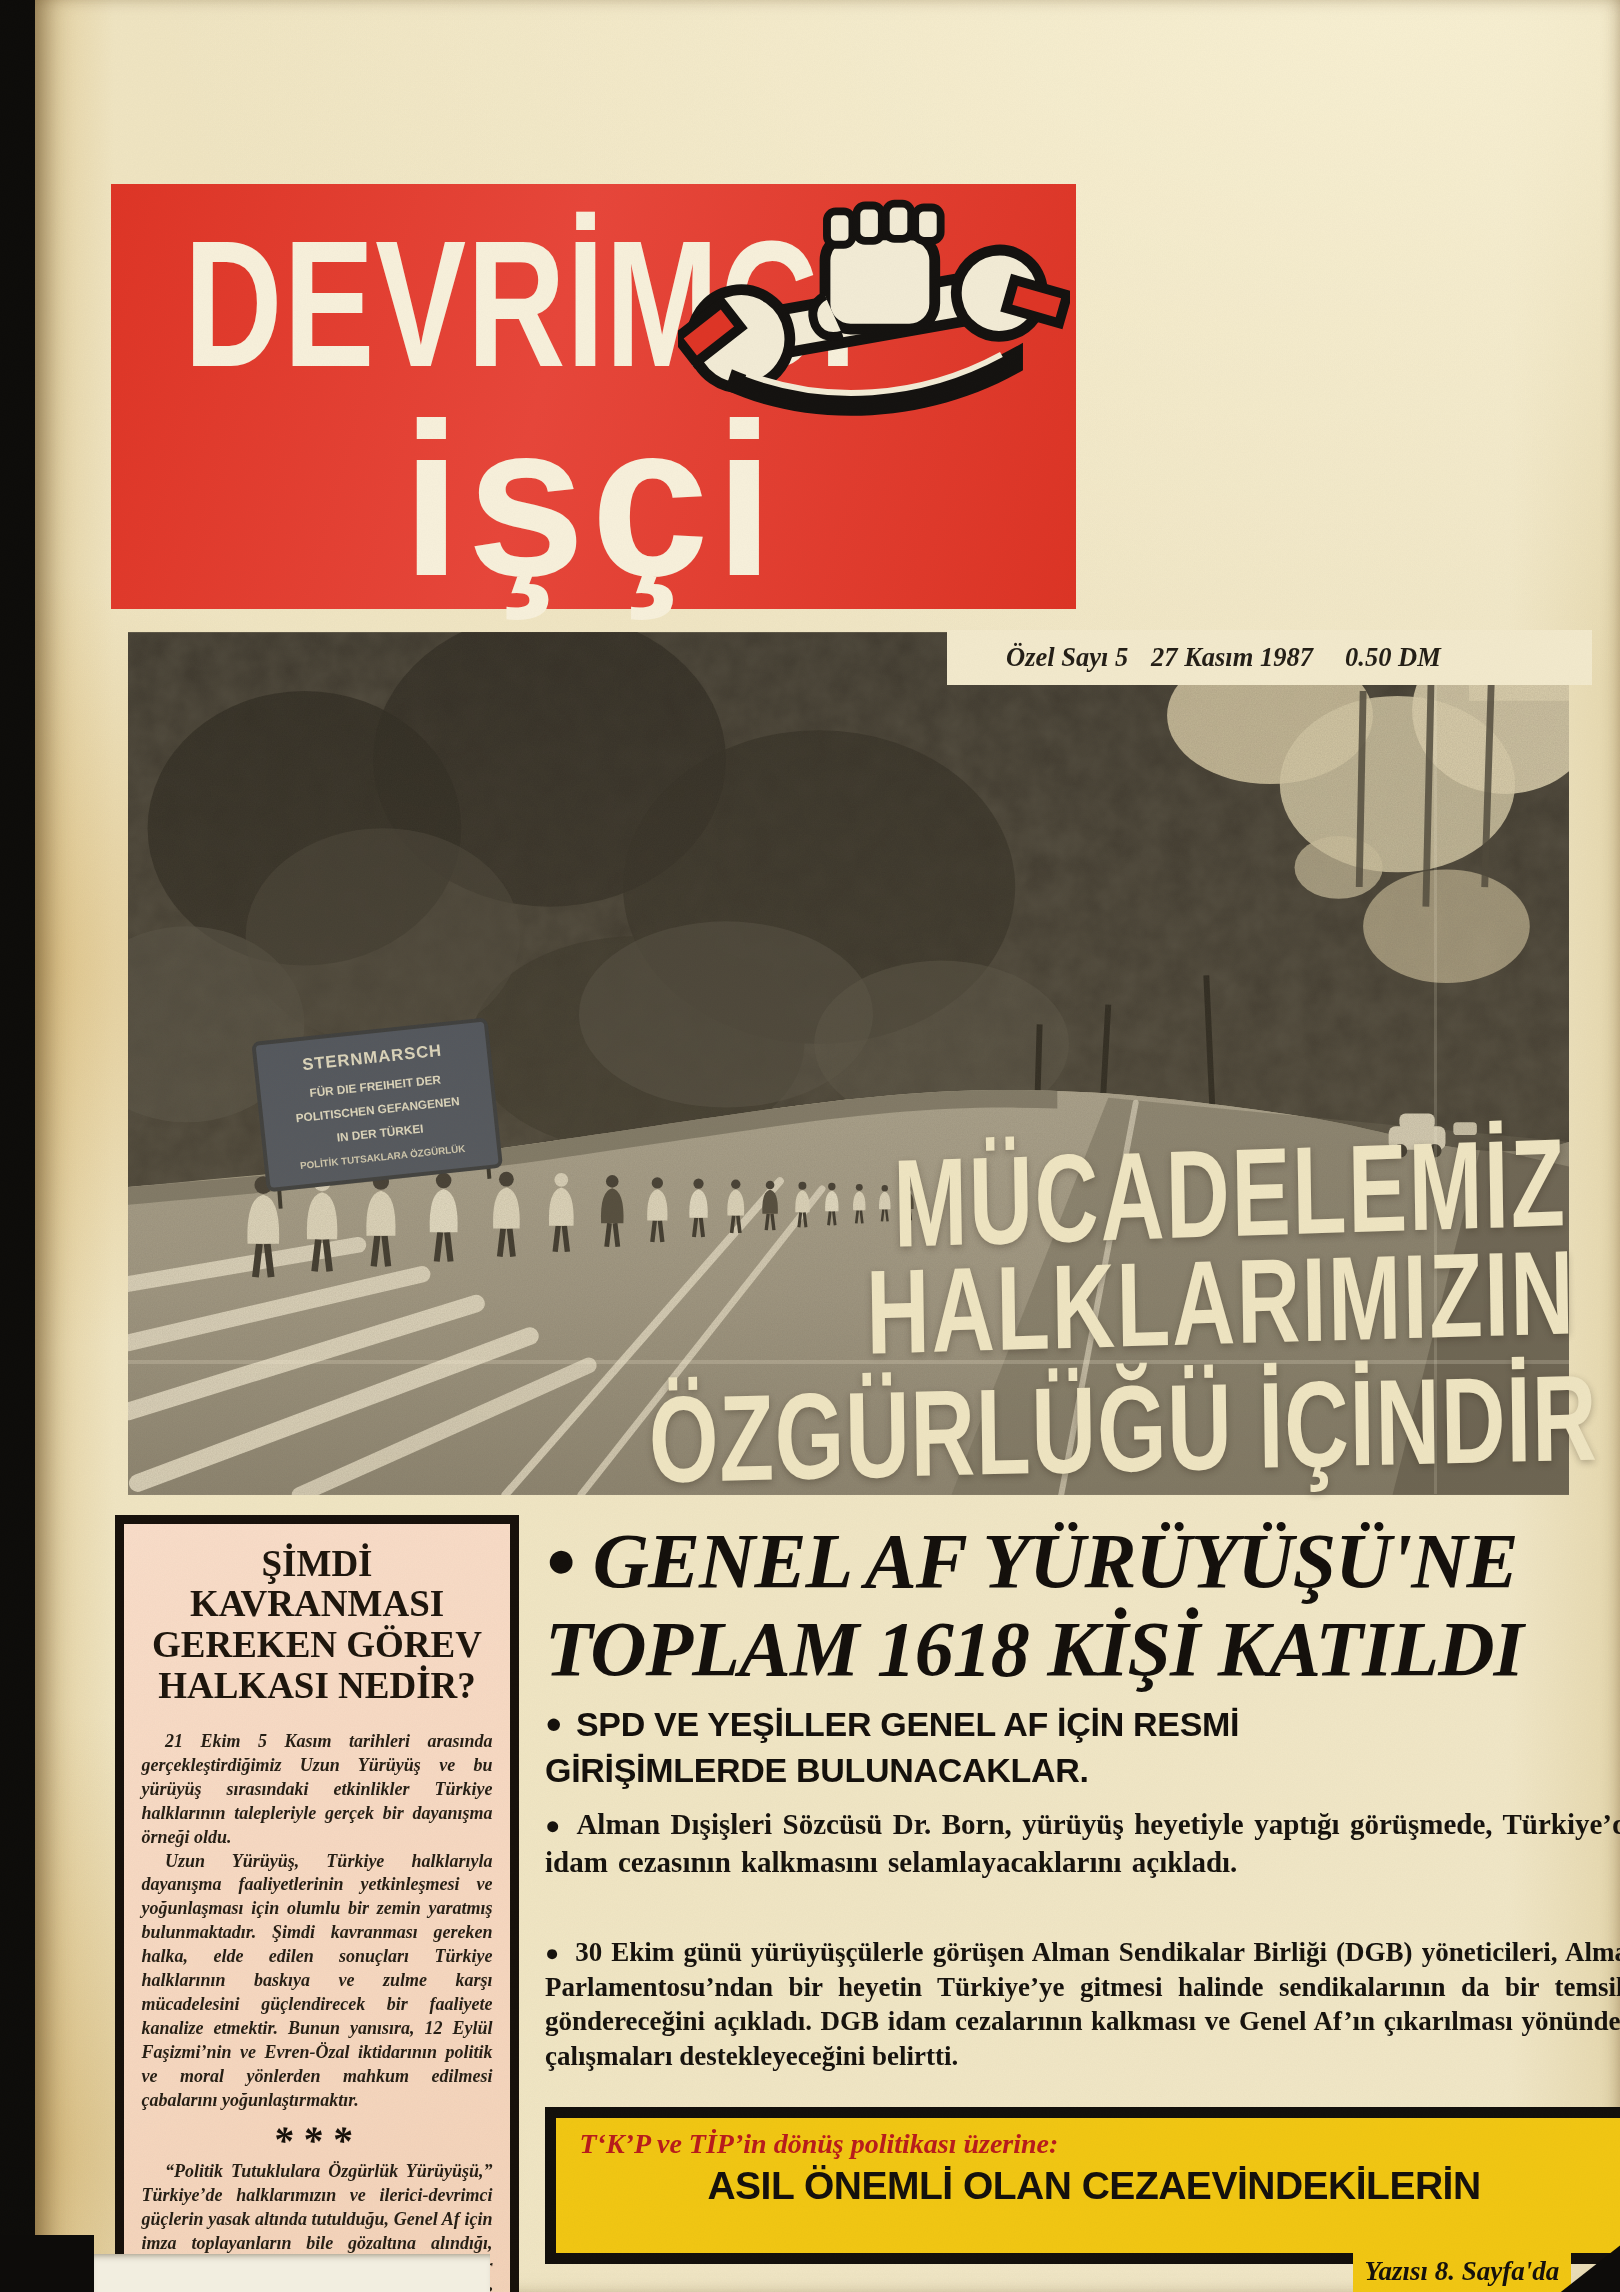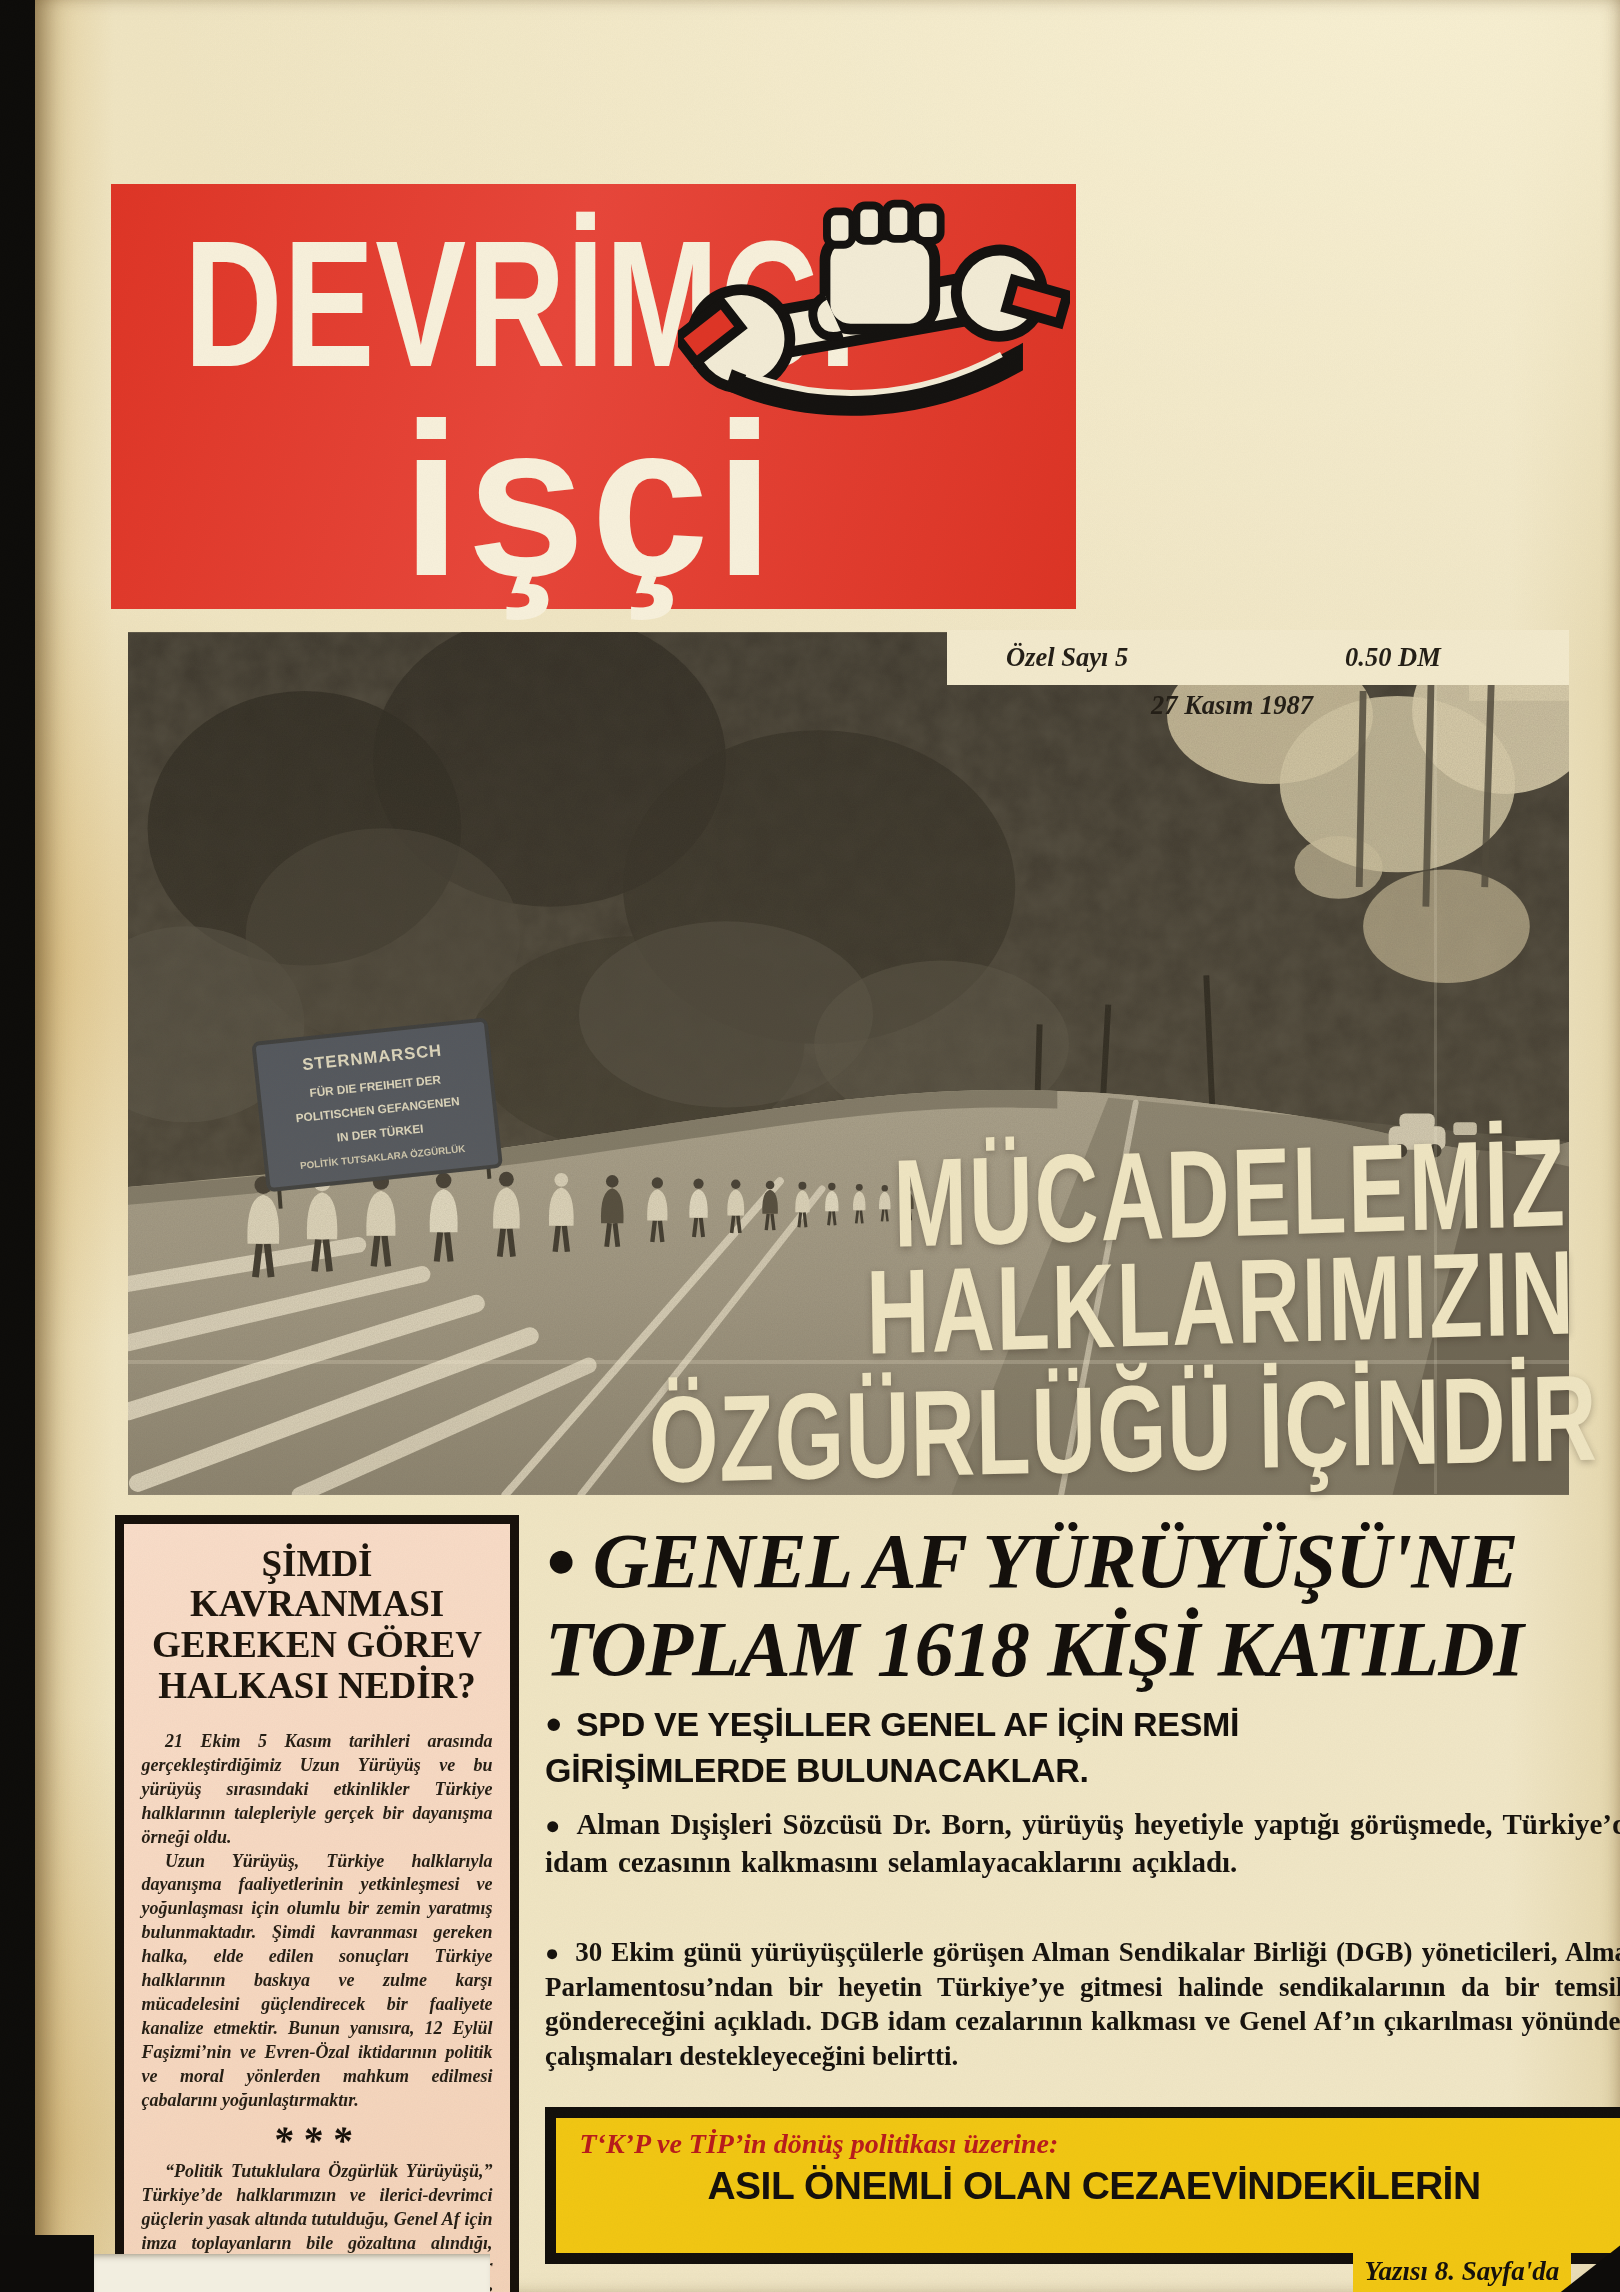--- a/index.html
+++ b/index.html
@@ -16,23 +16,23 @@
   .masthead{position:absolute;left:76px;top:184px;width:965px;height:425px;
     background:linear-gradient(105deg,#df3526 0%,#e8463a 45%,#dd3425 100%);}
   .mh-title1{position:absolute;left:17.6px;top:29px;width:784px;text-align:center;
     font-family:"Liberation Sans",sans-serif;font-weight:900;font-size:139px;line-height:1;
     color:#f8f1dc;transform:scale(0.98,1.30);transform-origin:center top;letter-spacing:1px;white-space:nowrap;}
   .mh-title2{position:absolute;left:196px;top:208px;width:568px;text-align:center;
     font-family:"Liberation Sans",sans-serif;font-weight:900;font-size:208px;line-height:1;
     color:#f8f1dc;transform:scale(1.02,1.04);transform-origin:center top;letter-spacing:5.9px;white-space:nowrap;}
   .mh-logo{position:absolute;left:567px;top:-5.9px;width:392px;height:255px;}
   
-  .dateband{position:absolute;left:912px;top:630px;width:622px;height:55px;background:#f3eacd;z-index:3;}
+  .dateband{position:absolute;left:912px;top:630px;width:622px;height:55px;background:#f3eacd;z-index:3;padding-left:23px;}
   .dateband span{position:absolute;top:11.8px;font-weight:700;font-style:italic;font-size:26.5px;color:#241f17;white-space:nowrap;}
-  .d-issue{left:59px;} .d-date{left:204px;margin-top:48px;} .d-price{left:398px;}
+  .d-issue{left:59px;} .d-date{left:204px;} .d-price{left:398px;}
   
   .photo{position:absolute;left:93px;top:632px;width:1441px;height:863px;background:#8f897b;overflow:visible;z-index:2;}
   .photo svg{position:absolute;left:0;top:0;}
   .sepia{position:absolute;left:0;top:0;width:100%;height:100%;
     background:linear-gradient(rgba(216,196,148,0.10),rgba(216,196,148,0.20));pointer-events:none;}
   .crease-h{position:absolute;left:0;top:728px;width:100%;height:3.9px;background:rgba(248,240,216,0.20);pointer-events:none;}
   .crease-v{position:absolute;left:1306px;top:29px;width:2.9px;height:833px;background:rgba(248,240,216,0.16);pointer-events:none;}
   .ph-line{position:absolute;font-family:"Liberation Sans",sans-serif;font-weight:900;color:#efe5c2;
     white-space:nowrap;line-height:1;text-shadow:0 2px 6.9px rgba(45,38,22,0.30);transform-origin:right top;}
   .ph1{top:488px;right:3.9px;font-size:96px;transform:scale(0.92,1.30) rotate(-1.3deg);letter-spacing:2px;}

